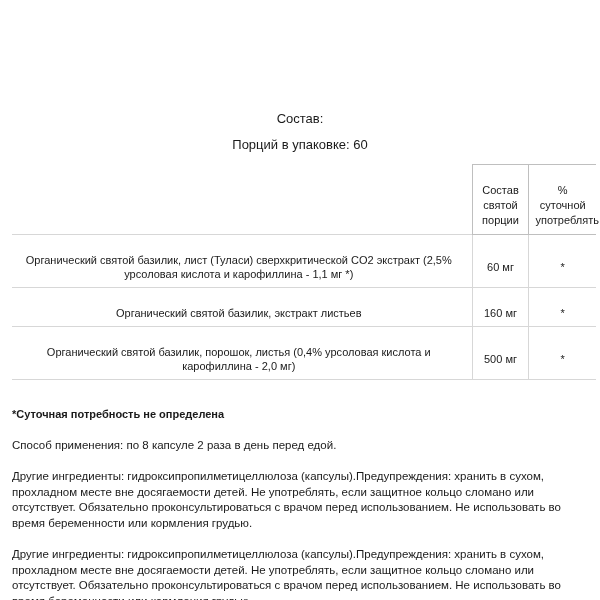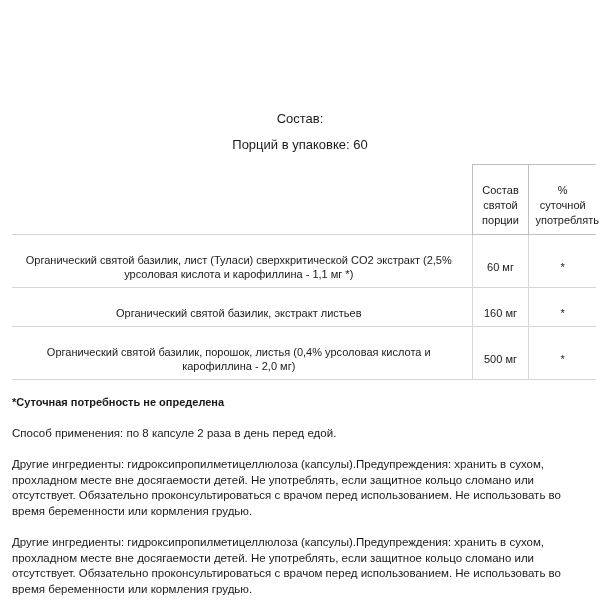--- a/index.html
+++ b/index.html
@@ -77,21 +77,21 @@
   .data-row td.col-amount,
   .data-row td.col-dv {
     border-left: 1px solid #d7d7d7;
     padding-left: 7px;
   }
   .data-row td.col-name {
     padding-right: 10px;
   }
   .footnote {
     font-size: 11px;
-    margin-top: 16px;
+    margin-top: 28px;
     margin-bottom: 18px;
     font-weight: bold;
     color: #1a1a1a;
   }
   .usage {
     font-size: 11.5px;
     line-height: 15px;
     margin-bottom: 16px;
   }
   .para {

